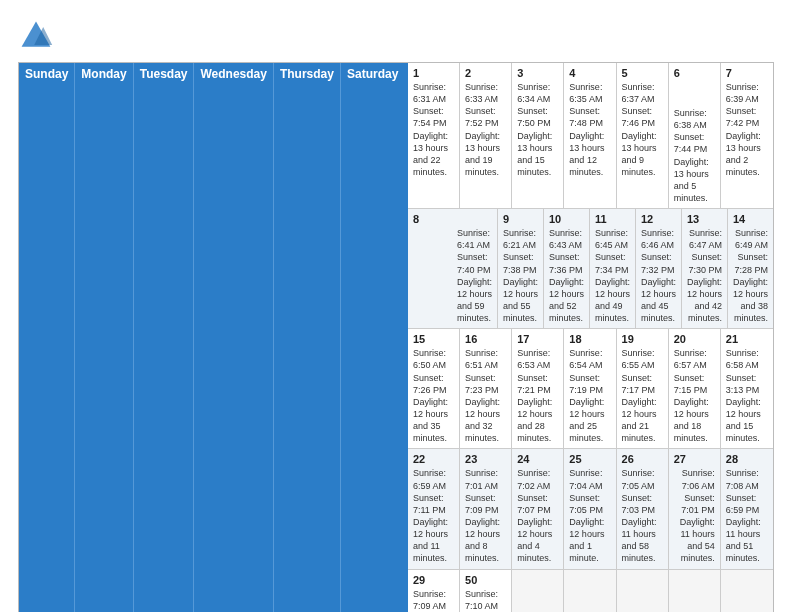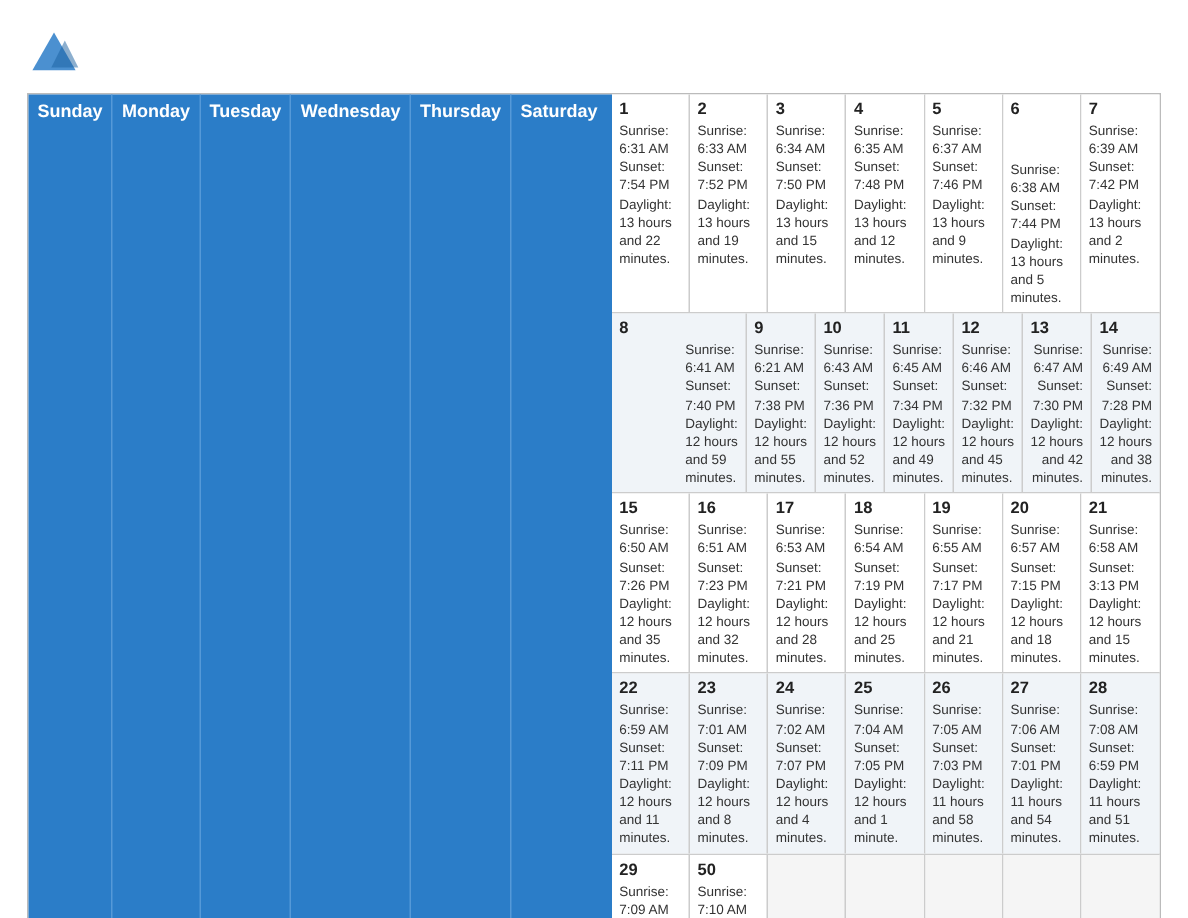--- a/index.html
+++ b/index.html
@@ -327,21 +327,21 @@
           </div>
           <div class="cal-cell shaded">
             <span class="day-num">26</span>
             <div class="cell-text" style="white-space: pre-line;">Sunrise: 7:05 AM
 Sunset: 7:03 PM
 Daylight: 11 hours
 and 58 minutes.</div>
           </div>
           <div class="cal-cell shaded">
             <span class="day-num">27</span>
-            <div class="cell-text" style="white-space: pre-line;">Sunrise: 7:06 AM
+            <div class="cell-text" style="white-space: pre-line; text-align: right;">Sunrise: 7:06 AM
 Sunset: 7:01 PM
 Daylight: 11 hours
 and 54 minutes.</div>
           </div>
           <div class="cal-cell shaded">
             <span class="day-num">28</span>
             <div class="cell-text" style="white-space: pre-line;">Sunrise: 7:08 AM
 Sunset: 6:59 PM
 Daylight: 11 hours
 and 51 minutes.</div>

